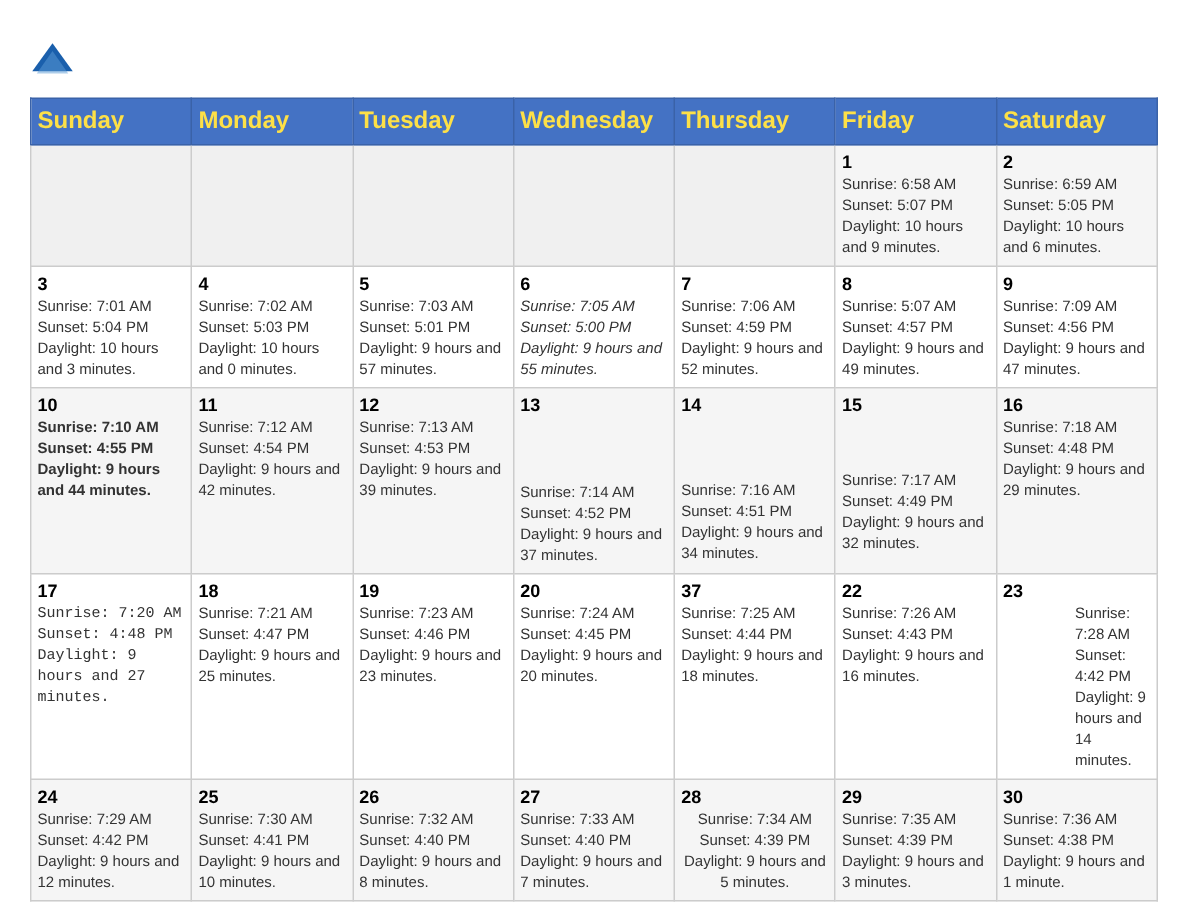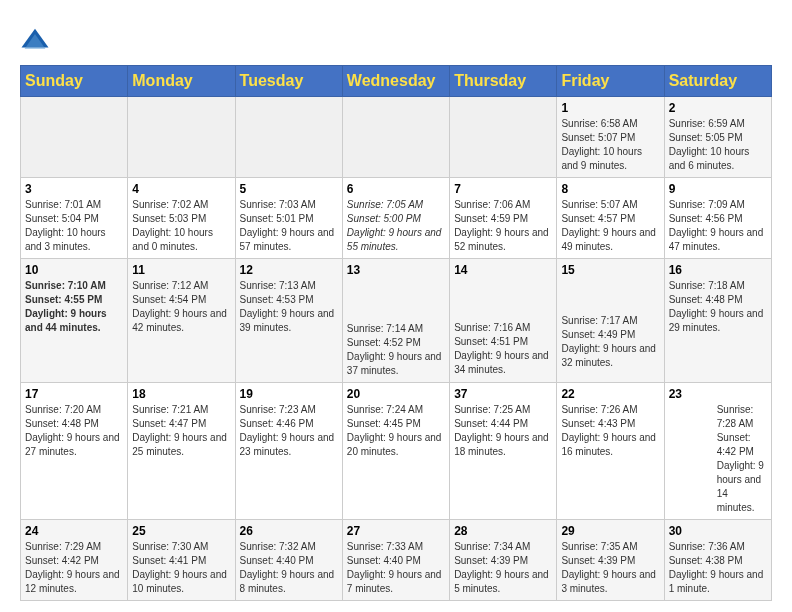--- a/index.html
+++ b/index.html
@@ -224,21 +224,21 @@
         <td>
           <span class="day-number">16</span>
           <div class="day-info" style="white-space: pre-line;">Sunrise: 7:18 AM
 Sunset: 4:48 PM
 Daylight: 9 hours and 29 minutes.</div>
         </td>
       </tr>
       <tr>
         <td>
           <span class="day-number">17</span>
-          <div class="day-info" style="white-space: pre-line;">Sunrise: 7:20 AM
+          <div class="day-info" style="white-space: pre-line; font-family: Liberation Mono, monospace;">Sunrise: 7:20 AM
 Sunset: 4:48 PM
 Daylight: 9 hours and 27 minutes.</div>
         </td>
         <td>
           <span class="day-number">18</span>
           <div class="day-info" style="white-space: pre-line;">Sunrise: 7:21 AM
 Sunset: 4:47 PM
 Daylight: 9 hours and 25 minutes.</div>
         </td>
         <td>
@@ -292,21 +292,21 @@
 Daylight: 9 hours and 8 minutes.</div>
         </td>
         <td>
           <span class="day-number">27</span>
           <div class="day-info" style="white-space: pre-line;">Sunrise: 7:33 AM
 Sunset: 4:40 PM
 Daylight: 9 hours and 7 minutes.</div>
         </td>
         <td>
           <span class="day-number">28</span>
-          <div class="day-info" style="white-space: pre-line;">Sunrise: 7:34 AM
+          <div class="day-info" style="white-space: pre-line; text-align: center;">Sunrise: 7:34 AM
 Sunset: 4:39 PM
 Daylight: 9 hours and 5 minutes.</div>
         </td>
         <td>
           <span class="day-number">29</span>
           <div class="day-info" style="white-space: pre-line;">Sunrise: 7:35 AM
 Sunset: 4:39 PM
 Daylight: 9 hours and 3 minutes.</div>
         </td>
         <td>

